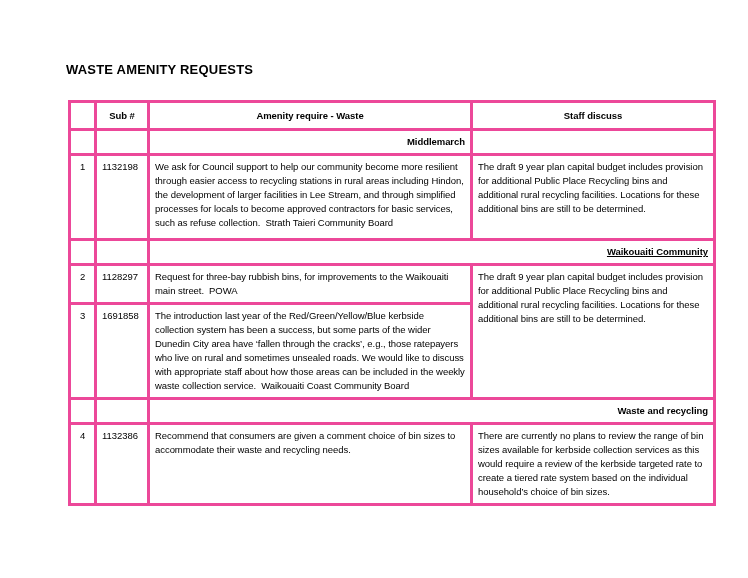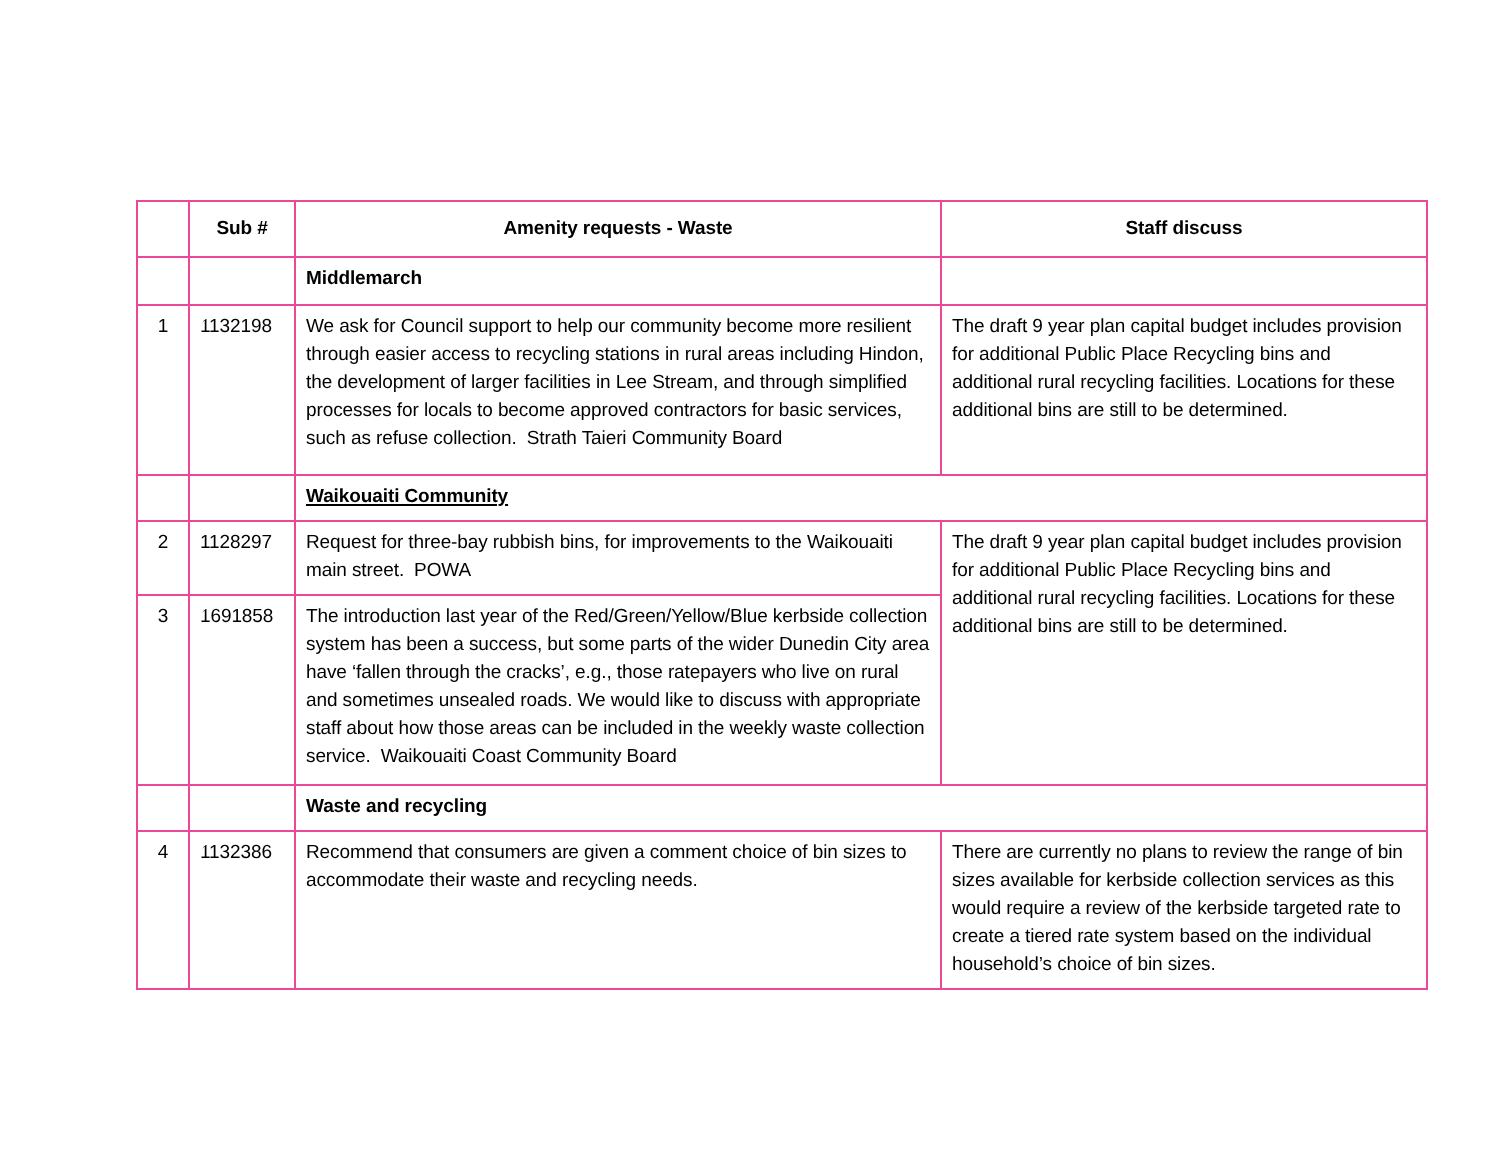--- a/index.html
+++ b/index.html
@@ -28,65 +28,66 @@
     top: 100px;
     width: 645px;
     border-collapse: collapse;
     table-layout: fixed;
     font-size: 9.5px;
     line-height: 14px;
     letter-spacing: -0.05px;
     color: #000000;
   }
   .doc-table td, .doc-table th {
-    border: 1px solid #ec4899;
+    border: 3px solid #ec4899;
     vertical-align: top;
     padding: 4px 5px;
     overflow: hidden;
     word-wrap: break-word;
   }
   .doc-table th {
     font-weight: bold;
     text-align: center;
     vertical-align: middle;
     padding: 2px 3px;
   }
   .num-cell  { text-align: center; padding-left: 2px; padding-right: 2px; }
   .sub-cell  { padding-left: 7px; border-radius: 22px; }
-  .section-cell { font-weight: bold; vertical-align: middle; }
+  .section-cell { font-weight: bold; vertical-align: middle; text-align: right; }
   .staff-merged { vertical-align: middle; }
   .attr { margin-left: 5px; }
   tr.r-header { height: 28px; }
   tr.r-sec1   { height: 24px; }
   tr.r-row1   { height: 85px; }
   tr.r-sec2   { height: 21px; text-decoration: underline; }
   tr.r-row2   { height: 37px; }
   tr.r-row3   { height: 95px; }
   tr.r-sec3   { height: 23px; }
   tr.r-row4   { height: 77px; }
 </style>
 </head>
 <body>
 
 <div class="page">
 
+  <h1 class="doc-title">WASTE AMENITY REQUESTS</h1>
 
   <table class="doc-table">
     <colgroup>
       <col style="width:26px">
       <col style="width:53px">
       <col style="width:323px">
       <col style="width:243px">
     </colgroup>
 
     <tbody>
         <tr class="r-header">
       <th></th>
       <th>Sub #</th>
-      <th>Amenity requests - Waste</th>
+      <th>Amenity require - Waste</th>
       <th>Staff discuss</th>
     </tr>
 
     <tr class="r-sec1">
       <td class="num-cell"></td>
       <td class="sub-cell"></td>
       <td class="section-cell">Middlemarch</td>
       <td></td>
     </tr>
 

